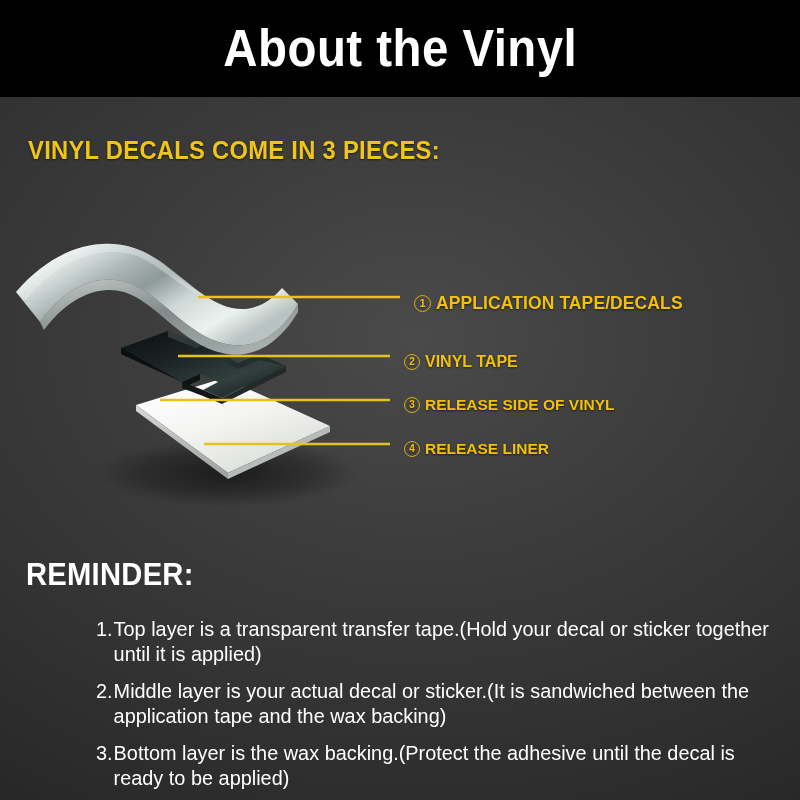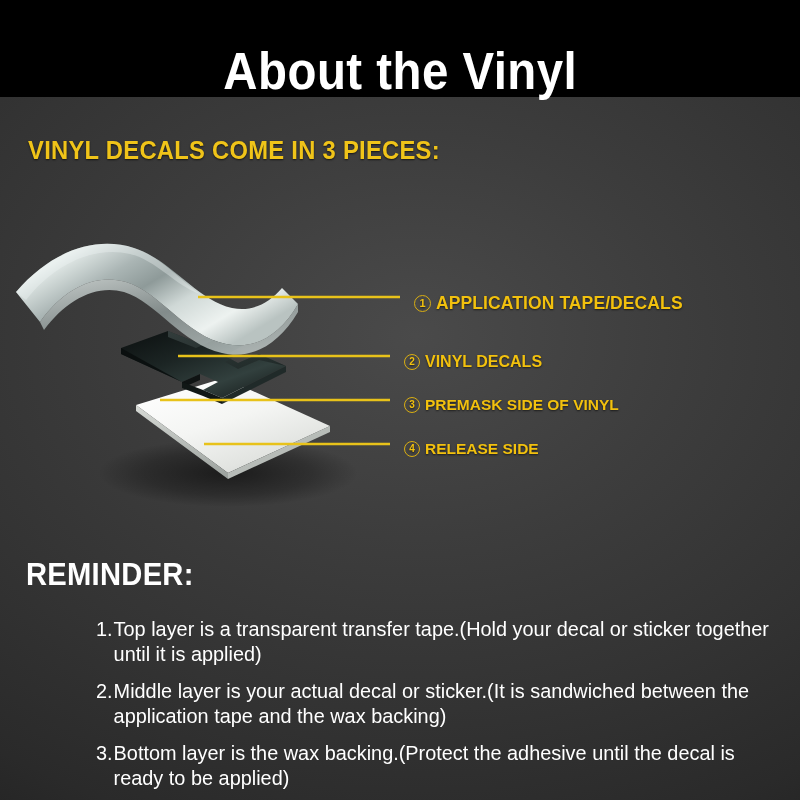--- a/index.html
+++ b/index.html
@@ -18,21 +18,21 @@
   }
 
   
   #banner {
     position: absolute;
     left: 0; top: 0;
     width: 800px;
     height: 97px;
     background: #000000;
     display: flex;
-    align-items: flex-end;
+    align-items: center;
     justify-content: center;
   }
   #banner-title {
     color: #ffffff;
     font-family: "Liberation Sans Narrow", "Liberation Sans", sans-serif;
     font-weight: bold;
     font-size: 51px;
     letter-spacing: 0.5px;
     transform: scaleX(0.93);
     white-space: nowrap;
@@ -251,29 +251,29 @@
       </g>
     </svg>
   </div>
 
   <div class="callout" id="callout-1">
     <span class="num">1</span>
     <span>APPLICATION TAPE/DECALS</span>
   </div>
   <div class="callout" id="callout-2">
     <span class="num">2</span>
-    <span>VINYL DECALS</span>
+    <span>VINYL TAPE</span>
   </div>
   <div class="callout" id="callout-3">
     <span class="num">3</span>
-    <span>PREMASK SIDE OF VINYL</span>
+    <span>RELEASE SIDE OF VINYL</span>
   </div>
   <div class="callout" id="callout-4">
     <span class="num">4</span>
-    <span>RELEASE SIDE</span>
+    <span>RELEASE LINER</span>
   </div>
 
   <div id="reminder-title">REMINDER:</div>
   <div id="reminder-list">
     <div class="reminder-item">
       <span class="idx">1.</span>
       <span class="body">Top layer is a transparent  transfer tape.(Hold your decal or sticker together until it is applied)</span>
     </div>
     <div class="reminder-item">
       <span class="idx">2.</span>

